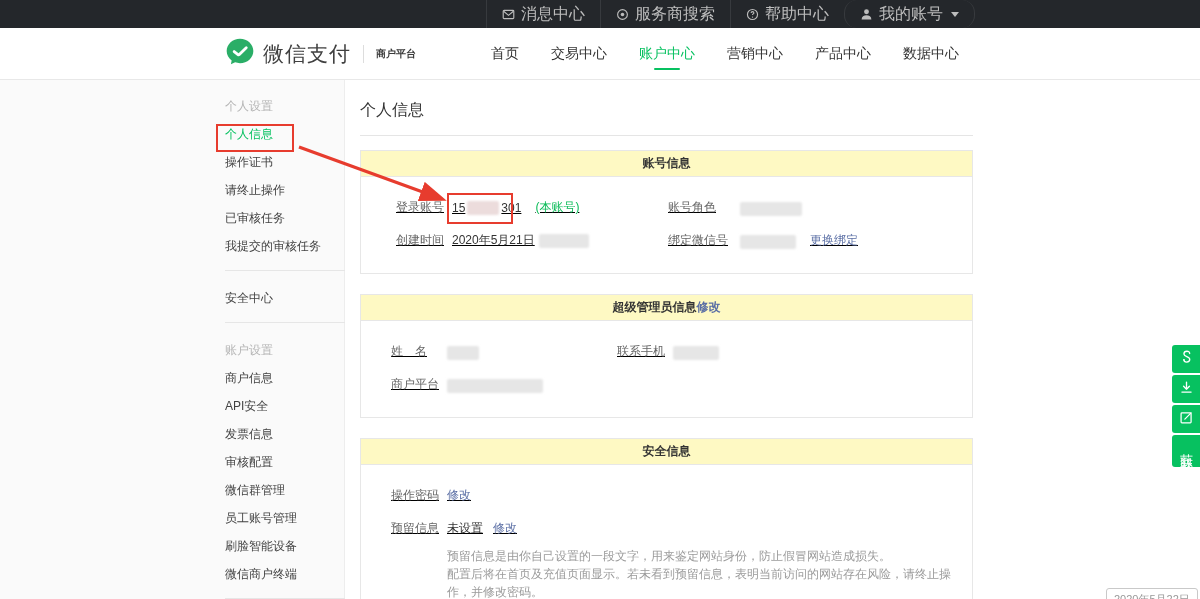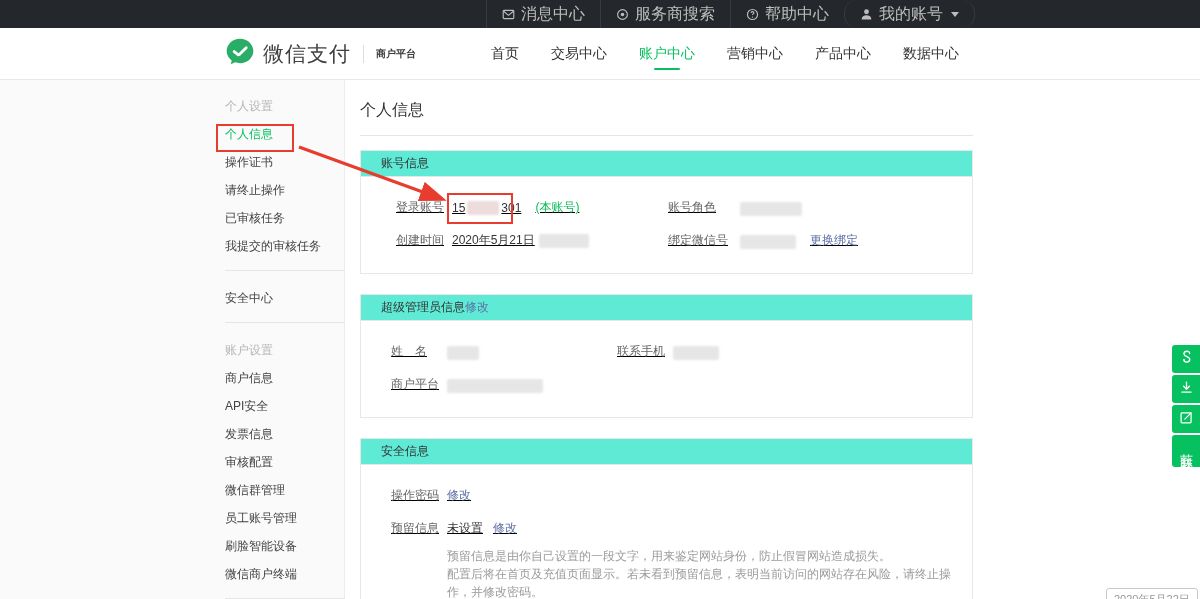--- a/index.html
+++ b/index.html
@@ -42,22 +42,22 @@
   .side-group { padding-bottom:10px; border-bottom:1px solid #e6e6e6; margin-bottom:13px; }
   .side-header { color:#b5b5b5; height:28px; line-height:28px; }
   .side-item { color:#424242; height:28px; line-height:28px; cursor:pointer; }
   .side-item.active { color:#07c160; }
 
   
   .main { width:613px; margin-left:15px; padding-top:14px; }
   .page-title { font-size:16px; color:#333; font-weight:normal; padding:6px 0 14px;
     border-bottom:1px solid #e5e5e5; margin-bottom:14px; }
   .card { border:1px solid #e7e7e7; background:#fff; margin-bottom:20px; font-size:12px; }
-  .card-header { height:26px; line-height:25px; background:#5eead4; border-bottom:1px solid #e7e7e7;
-    padding:0 20px; color:#333; display:flex; justify-content:flex-start; align-items:center; }
+  .card-header { height:26px; line-height:25px; background:#fef9c3; border-bottom:1px solid #e7e7e7;
+    padding:0 20px; color:#333; display:flex; justify-content:center; align-items:center;font-weight:bold; }
   .card-body { padding:14px 0 16px 35px; }
   .row { display:flex; align-items:center; height:33px; }
   .pair { display:flex; align-items:flex-end;text-decoration:underline; }
   .pair-left-a { width:272px; }
   .pair-left-b { width:226px; }
   .flabel { color:#666; width:56px; flex:none; }
   .fvalue { color:#333; display:flex; align-items:center; }
   a.link { color:#5b6fa5; text-decoration:none; cursor:pointer; }
   .green-note { color:#09bb57; margin-left:14px; }
   .status-text { color:#333; margin-right:10px; }

